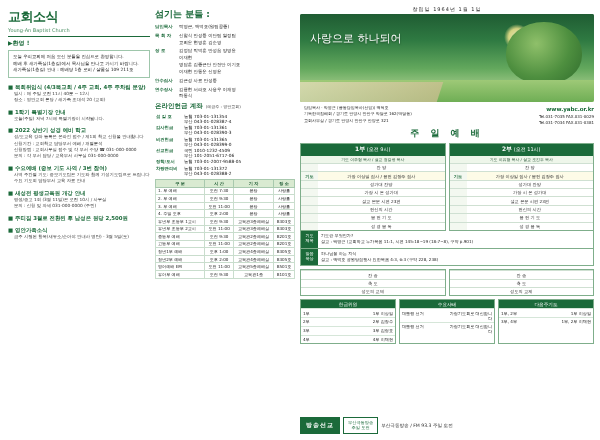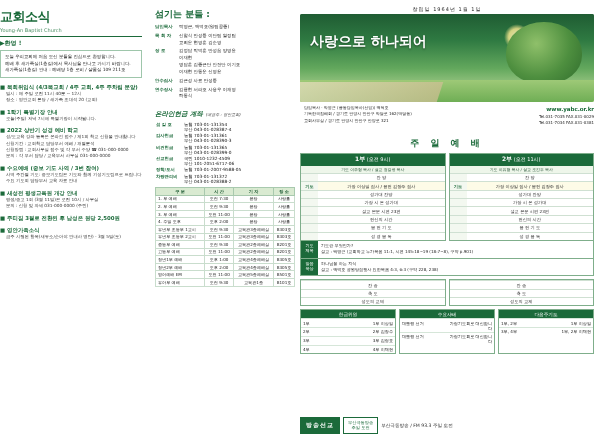--- a/index.html
+++ b/index.html
@@ -8,21 +8,21 @@
     background:#ffffff;
     font-family:"DejaVu Sans","Liberation Sans",sans-serif;
     font-size:5px;
     color:#111;
     overflow:hidden;
     position:relative;
   }
   .page{position:absolute;inset:0;}
 
   
-  .left{position:absolute;left:0;top:8px;width:142px;}
+  .left{position:absolute;left:8px;top:8px;width:142px;}
   .church-news-title{
     font-size:13px;font-weight:bold;color:#1b6a3a;letter-spacing:-0.5px;
   }
   .church-news-sub{font-size:5px;color:#4a8f63;margin-top:1px;}
   .hr-green{height:1px;background:#1b6a3a;margin:3px 0 2px;}
   .welcome-head{font-size:6px;font-weight:bold;color:#1b6a3a;}
   .welcome-box{
     border:1px solid #9ec6ab;padding:3px 4px;margin-top:2px;line-height:1.5;
     font-size:4.4px;color:#222;
   }
@@ -36,22 +36,22 @@
 
   
   .mid{position:absolute;left:155px;top:8px;width:140px;}
   .mid-title{font-size:9px;font-weight:bold;color:#1b6a3a;}
   .mid-rows{margin-top:3px;}
   .mrow{display:flex;font-size:4.4px;line-height:1.55;margin-bottom:2px;}
   .mlabel{width:24px;flex:0 0 24px;color:#1b6a3a;font-weight:bold;}
   .mval{flex:1;color:#222;}
   .mval div{white-space:nowrap;}
   .online-head{
-    margin-top:10px;font-size:6.5px;font-weight:bold;color:#1b6a3a;
-    display:flex;align-items:baseline;gap:3px;font-style:italic;
+    margin-top:2px;font-size:6.5px;font-weight:bold;color:#1b6a3a;
+    display:flex;align-items:baseline;gap:3px;
   }
   .online-head .small{font-size:4px;font-weight:normal;color:#444;}
   .bank-table{margin-top:2px;width:100%;border-collapse:collapse;font-size:4.3px;}
   .bank-table td{padding:0.7px 1px;vertical-align:top;white-space:nowrap;}
   .bank-name{color:#1b6a3a;font-weight:bold;width:26px;}
   .offer-head{margin-top:5px;font-size:6.5px;font-weight:bold;color:#1b6a3a;}
   .offer-table{margin-top:2px;width:100%;border-collapse:collapse;font-size:4.1px;}
   .offer-table th{
     background:#d9ead1;border:0.5px solid #a8c9ae;padding:1px 0;font-weight:bold;color:#14532b;
   }
@@ -76,41 +76,41 @@
   .hero .sun{position:absolute;right:64px;top:10px;width:26px;height:26px;border-radius:50%;
      background:radial-gradient(circle,#fdf6c8 0%,#f2e58d 45%,rgba(242,229,141,0) 70%);opacity:.85;}
   .hero .tree{position:absolute;right:12px;top:8px;width:76px;height:62px;border-radius:50% 50% 46% 46%;
      background:radial-gradient(circle at 40% 35%,#8fc06a 0%,#4e8f3f 55%,#2f6b2c 100%);}
   .hero .trunk{position:absolute;right:44px;top:62px;width:6px;height:22px;background:#5a4026;}
   .hero .grass{position:absolute;left:0;right:0;bottom:0;height:22px;
      background:linear-gradient(180deg,#9ec977 0%,#6fae55 100%);}
   .hero .path{position:absolute;left:-10px;bottom:0;width:150px;height:20px;
      background:linear-gradient(90deg,#e8e0c0,#cdbf93);transform:skewX(-18deg);opacity:.75;}
   .hero-text{
-    position:absolute;left:10px;top:16px;color:#ffffff;font-size:14px;font-weight:bold;
+    position:absolute;left:10px;top:16px;color:#ffffff;font-size:11px;font-weight:normal;
     text-shadow:0 1px 2px rgba(0,0,0,.45);line-height:1.6;letter-spacing:0px;
   }
   .hero-text .l2{color:#eaf6d8;}
   
   .mast{display:flex;align-items:stretch;margin-top:3px;font-size:4px;}
   .mast-logo{
     width:86px;display:flex;flex-direction:column;align-items:center;justify-content:center;
     color:#1b6a3a;
   }
   .mast-logo .kr{font-size:13px;font-weight:bold;letter-spacing:-1px;}
   .mast-logo .en{font-size:3.6px;color:#666;letter-spacing:.5px;}
   .mast-mid{flex:1;line-height:1.6;color:#222;padding-left:4px;}
   .mast-mid div{white-space:nowrap;}
   .mast-right{width:92px;text-align:right;line-height:1.6;color:#222;}
   .mast-right .url{color:#1b6a3a;font-weight:bold;font-size:5.5px;}
   .mast-right div{white-space:nowrap;}
 
   
   .worship-title{
-    margin-top:10px;text-align:center;font-size:9px;font-weight:bold;color:#1b6a3a;
+    margin-top:0;text-align:center;font-size:9px;font-weight:bold;color:#1b6a3a;
     letter-spacing:4px;
   }
   .svc-wrap{display:flex;gap:3px;margin-top:3px;}
   .svc{flex:1;border:0.7px solid #7fae8b;}
   .svc-head{background:#1b6a3a;color:#fff;text-align:center;font-size:5px;padding:1.5px 0;}
   .svc-head b{font-size:6px;}
   .svc-sub{background:#eef6ea;text-align:center;font-size:3.9px;padding:1.2px 0;color:#1b4a2c;}
   .svc-rows{font-size:4.2px;}
   .svc-row{display:flex;border-top:0.5px solid #cfe0d2;}
   .svc-row .k{

